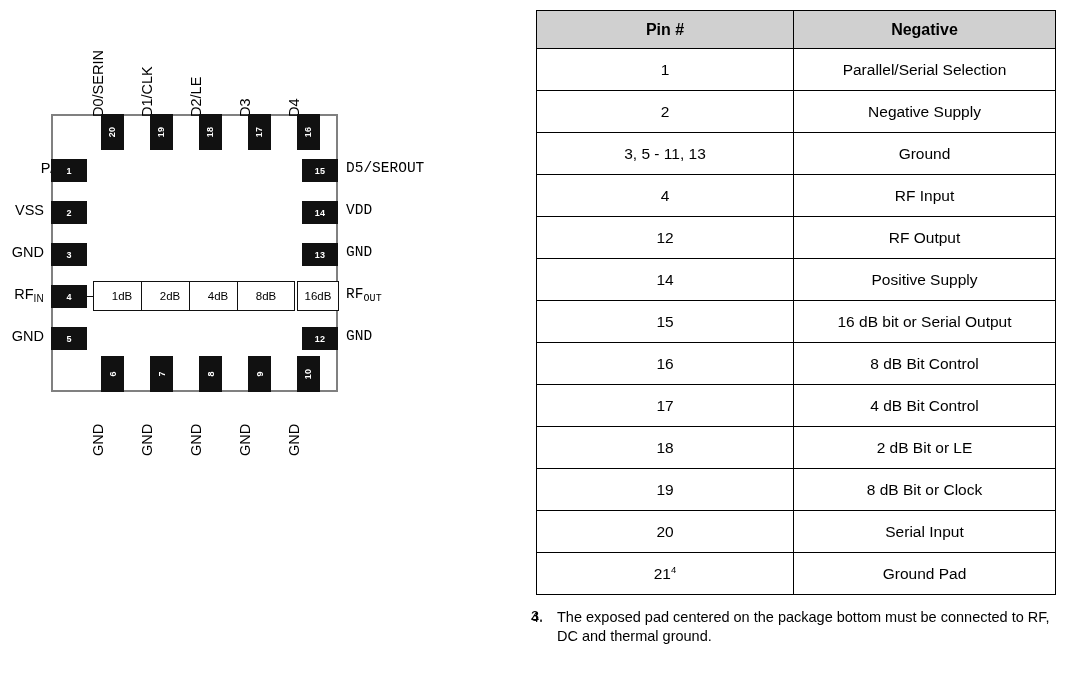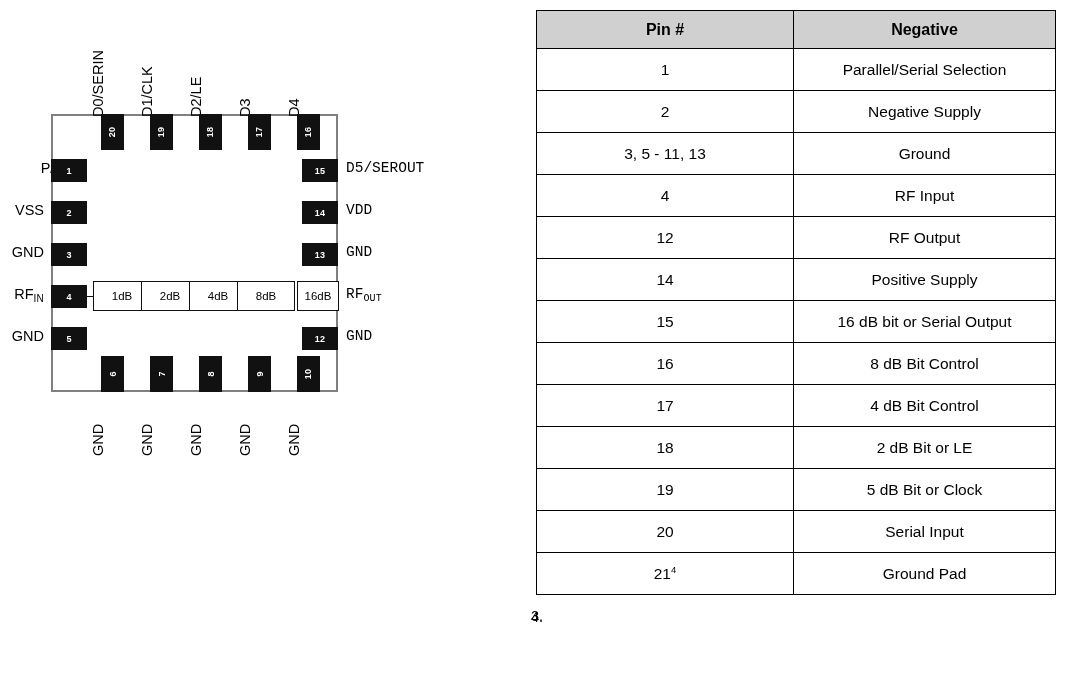--- a/index.html
+++ b/index.html
@@ -320,30 +320,30 @@
         <tr>
           <td class="pin-cell">17</td>
           <td>4 dB Bit Control</td>
         </tr>
         <tr>
           <td class="pin-cell">18</td>
           <td>2 dB Bit or LE</td>
         </tr>
         <tr>
           <td class="pin-cell">19</td>
-          <td>5 dB Bit or Clock</td>
+          <td>8 dB Bit or Clock</td>
         </tr>
         <tr>
           <td class="pin-cell">20</td>
           <td>Serial Input</td>
         </tr>
         <tr>
           <td class="pin-cell">21<sup>4</sup></td>
           <td>Ground Pad</td>
         </tr>
       </tbody>
   </table>
 </div>
 
 <div id="footnotes">
     <div class="fn"><span class="fn-num">3.</span></div>
-    <div class="fn"><span class="fn-num">4.</span></div>
+    <div class="fn"><span class="fn-num">4.</span><span>The exposed pad centered on the package bottom must be connected to RF, DC and thermal ground.</span></div>
   </div>
 
 </body></html>

